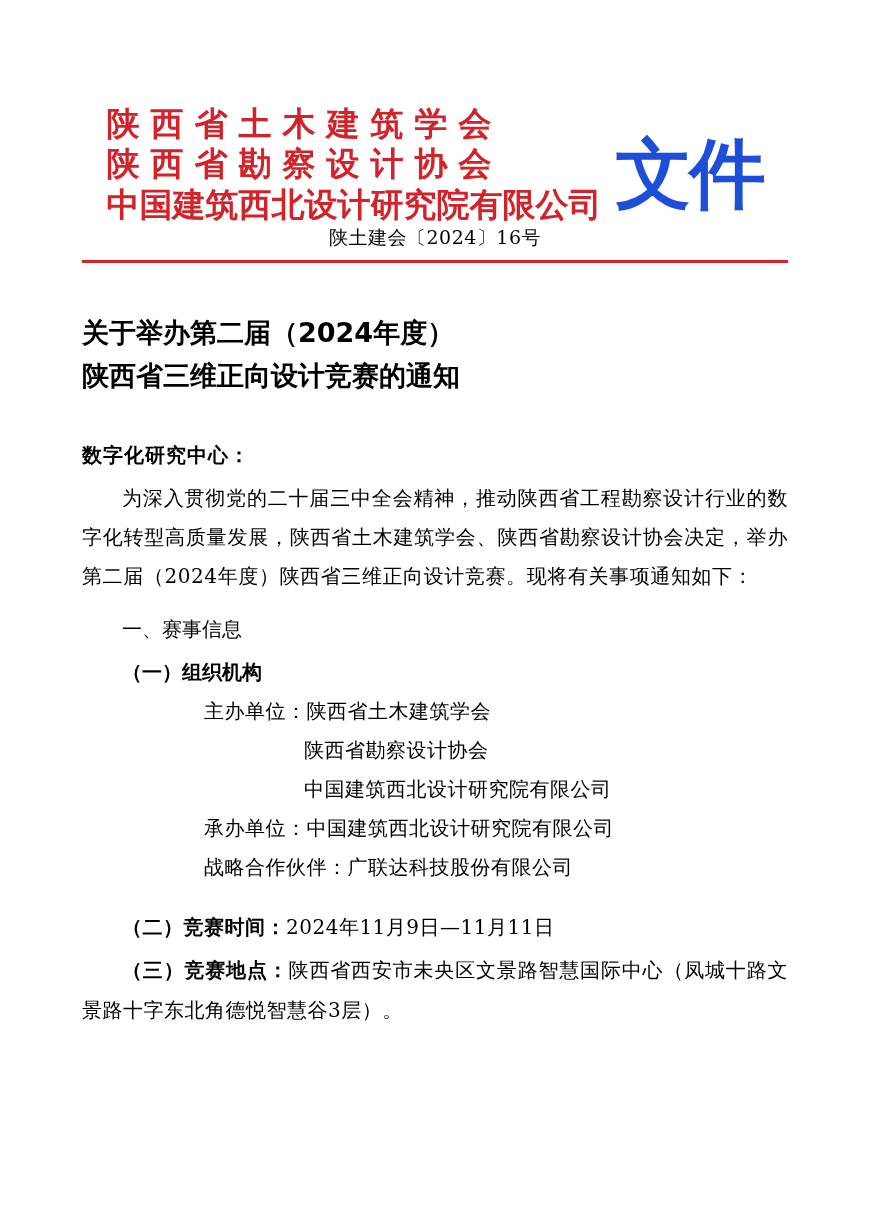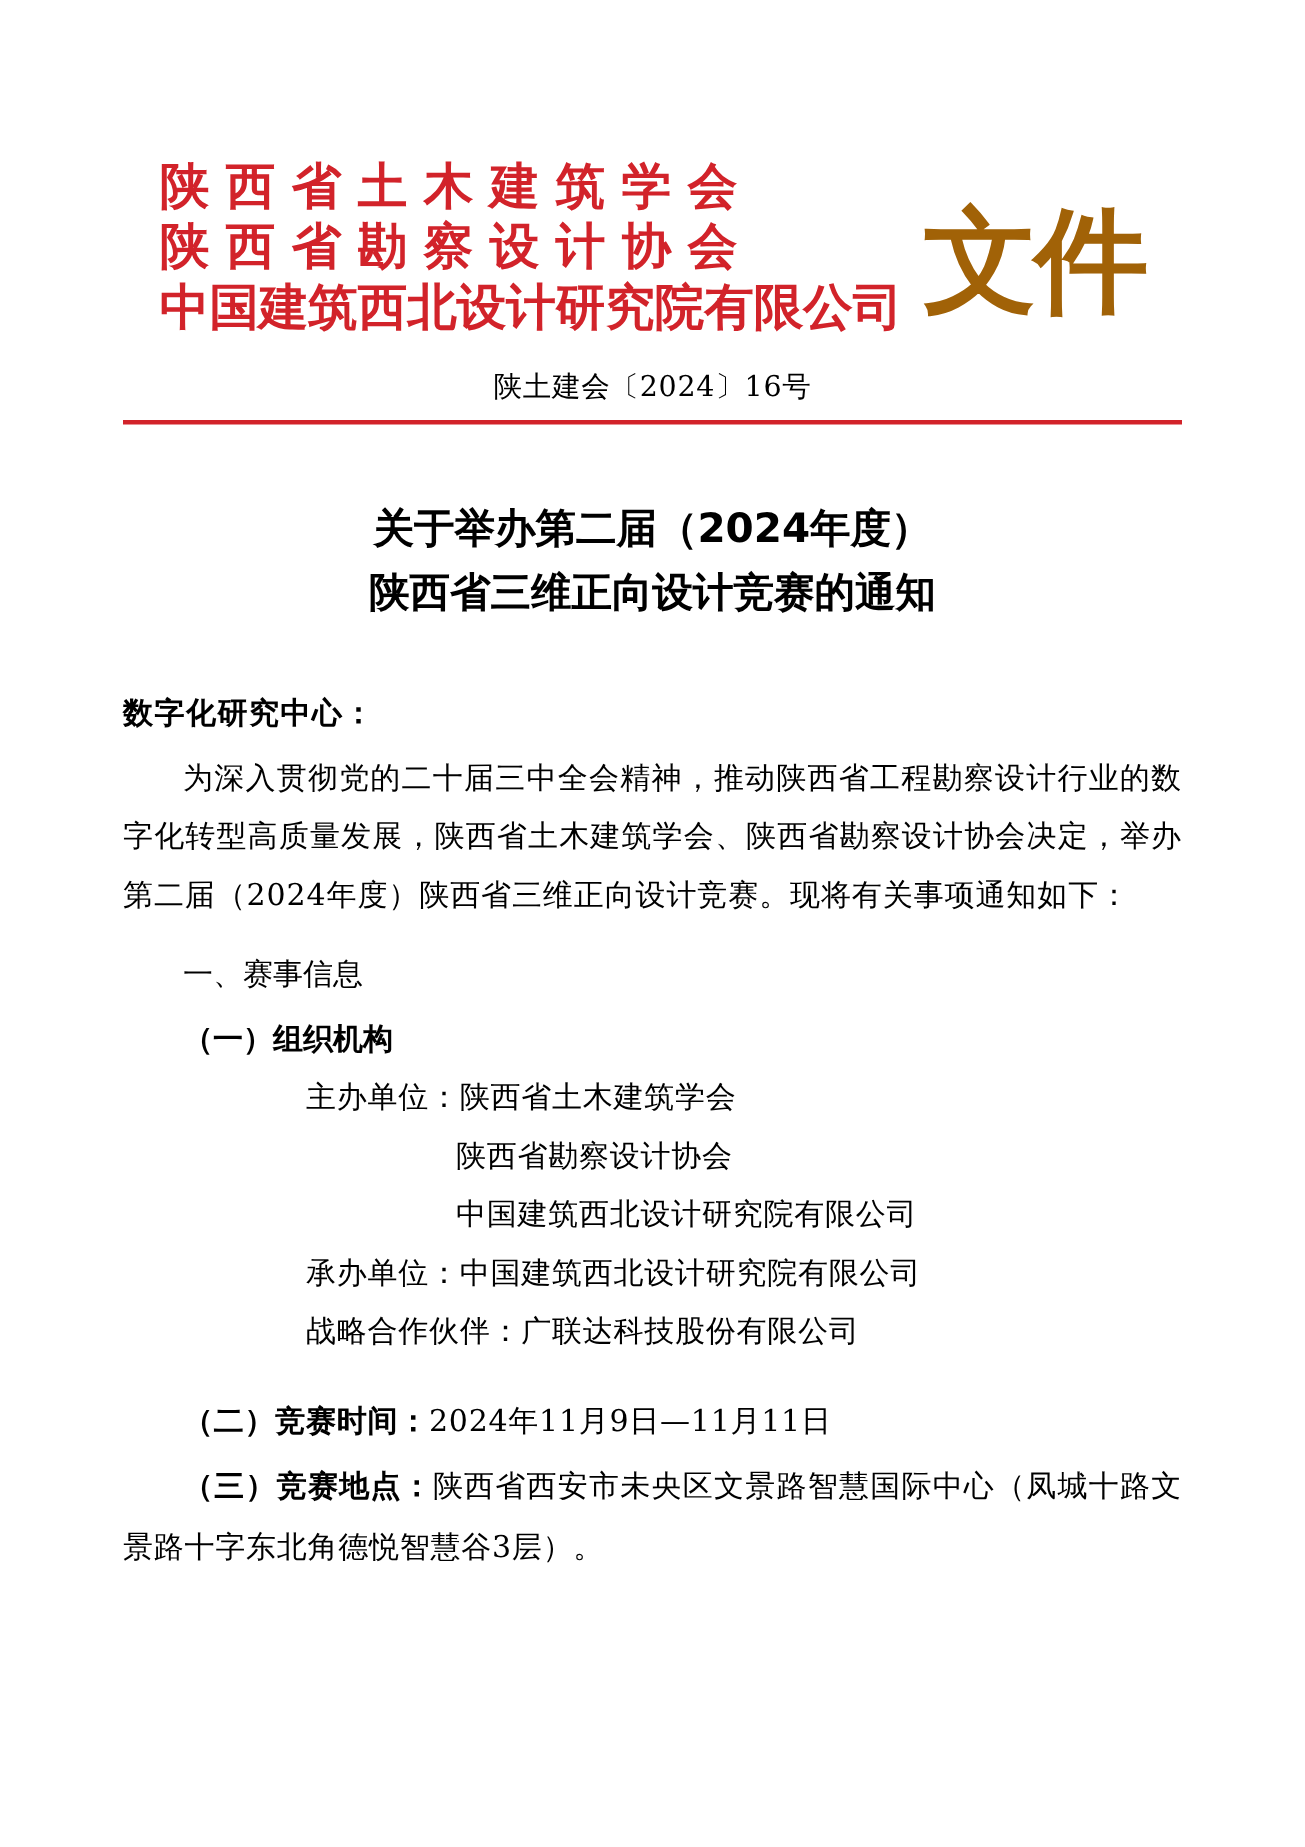--- a/index.html
+++ b/index.html
@@ -44,47 +44,45 @@
   }
   .lh-line.l1, .lh-line.l2 {
     font-size: 33px;
     letter-spacing: 11px;
   }
   .lh-line.l3 {
     font-size: 33px;
     letter-spacing: 0px;
   }
   .lh-wenjian {
-    color: #a16207;
+    color: #1d4ed8;
     font-family: "DejaVu Sans", "Liberation Sans", sans-serif;
     font-weight: bold;
     font-size: 76px;
     line-height: 1;
     margin-left: 14px;
     margin-top: 32px;
     letter-spacing: -2px;
   }
 
   
   .doc-number {
     text-align: center;
     font-size: 19px;
-    margin-top: 20px;
     letter-spacing: 0.5px;
     font-family: "DejaVu Serif", "Liberation Serif", serif;
   }
   .red-rule {
     height: 3px;
     background: #d2232a;
     margin-top: 9px;
   }
 
   
   .doc-title {
-    text-align: center;
     font-family: "DejaVu Sans", "Liberation Sans", sans-serif;
     font-weight: bold;
     font-size: 27px;
     line-height: 1.62;
     margin-top: 48px;
   }
 
   
   .salutation {
     font-family: "DejaVu Sans", "Liberation Sans", sans-serif;

